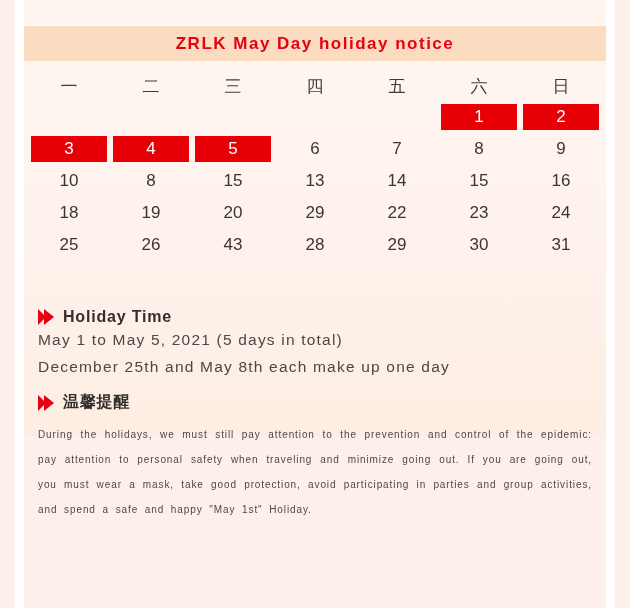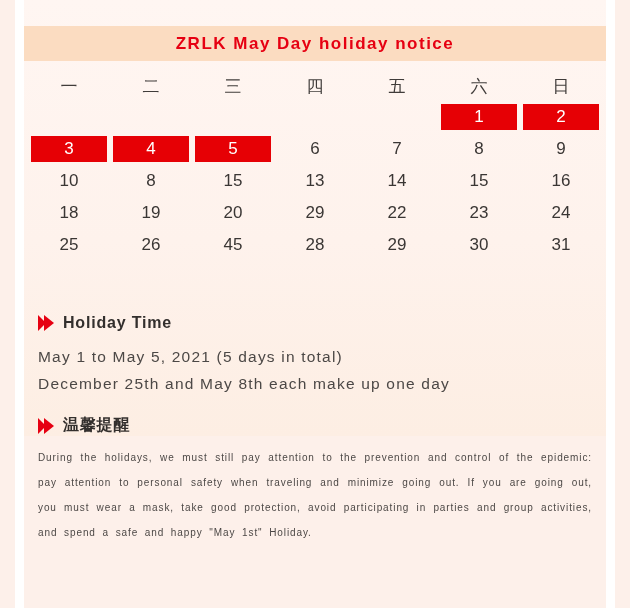--- a/index.html
+++ b/index.html
@@ -37,31 +37,31 @@
   .cal-cell{
     height:32px;display:flex;align-items:center;justify-content:center;
     color:var(--text-dark);font-size:17px;
   }
   .cal-cell.wk{height:30px;font-size:17px;color:#403c3a;}
   .pill{
     width:calc(100% - 6px);height:26px;background:var(--cell-red);color:#ffffff;
     display:flex;align-items:center;justify-content:center;font-size:17px;
   }
   .sections{padding:0 14px;}
-  .section-head{display:flex;align-items:center;margin-top:21px;}
+  .section-head{display:flex;align-items:center;margin-top:15px;}
   .section-head .label{
     color:#332f2d;font-weight:bold;font-size:16px;letter-spacing:0.8px;margin-left:9px;
   }
   .arrow{
     width:0;height:0;display:inline-block;
     border-top:8px solid transparent;border-bottom:8px solid transparent;
     border-left:10px solid var(--accent);
   }
   .arrow.first{border-left-width:8px;margin-right:-2px;}
-  .holiday-lines{margin-top:11px;}
+  .holiday-lines{}
   .holiday-line{
     color:var(--text-body);font-size:15.5px;letter-spacing:1.2px;line-height:27px;
   }
   .paragraph{
     margin-top:9px;color:var(--text-body);font-size:10px;letter-spacing:0.9px;
     line-height:25px;text-align:justify;word-spacing:3px;
   }
 </style>
 </head>
 <body>
@@ -119,21 +119,21 @@
         <div class="cal-cell">16</div>
         <div class="cal-cell">18</div>
         <div class="cal-cell">19</div>
         <div class="cal-cell">20</div>
         <div class="cal-cell">29</div>
         <div class="cal-cell">22</div>
         <div class="cal-cell">23</div>
         <div class="cal-cell">24</div>
         <div class="cal-cell">25</div>
         <div class="cal-cell">26</div>
-        <div class="cal-cell">45</div>
+        <div class="cal-cell">43</div>
         <div class="cal-cell">28</div>
         <div class="cal-cell">29</div>
         <div class="cal-cell">30</div>
         <div class="cal-cell">31</div>
         <div class="cal-cell"></div>
         <div class="cal-cell"></div>
         <div class="cal-cell"></div>
         <div class="cal-cell"></div>
         <div class="cal-cell"></div>
         <div class="cal-cell"></div>
@@ -145,21 +145,21 @@
     <div class="section-head">
       <span class="arrow first"></span>
       <span class="arrow"></span>
       <span class="label">Holiday Time</span>
     </div>
     <div class="holiday-lines">
       <div class="holiday-line">May 1 to May 5, 2021 (5 days in total)</div>
       <div class="holiday-line">December 25th and May 8th each make up one day</div>
     </div>
 
-    <div class="section-head" style="margin-top:18px;">
+    <div class="section-head" style="margin-top:12px;">
       <span class="arrow first"></span>
       <span class="arrow"></span>
       <span class="label">温馨提醒</span>
     </div>
     <div class="paragraph">During the holidays, we must still pay attention to the prevention and control of the epidemic: pay attention to personal safety when traveling and minimize going out. If you are going out, you must wear a mask, take good protection, avoid participating in parties and group activities, and spend a safe and happy "May 1st" Holiday.</div>
 
   </div>
 </div>
 
 </body></html>

